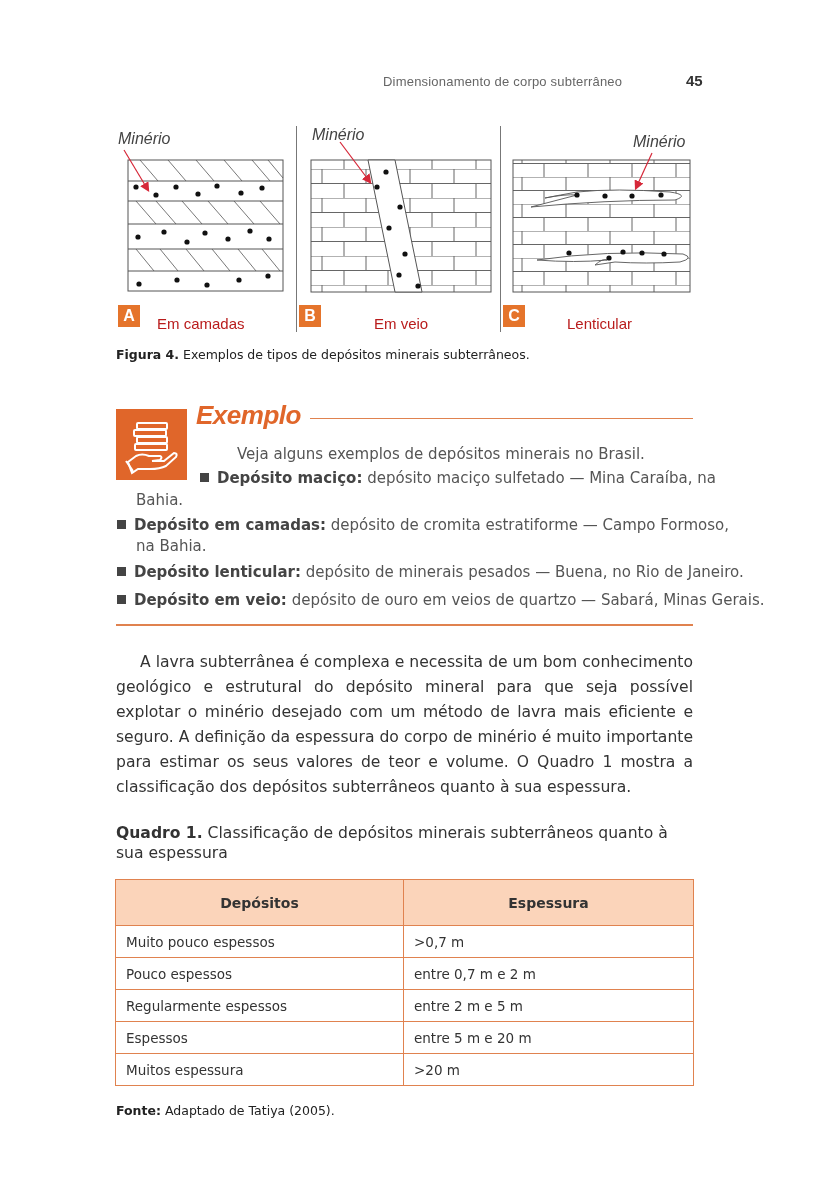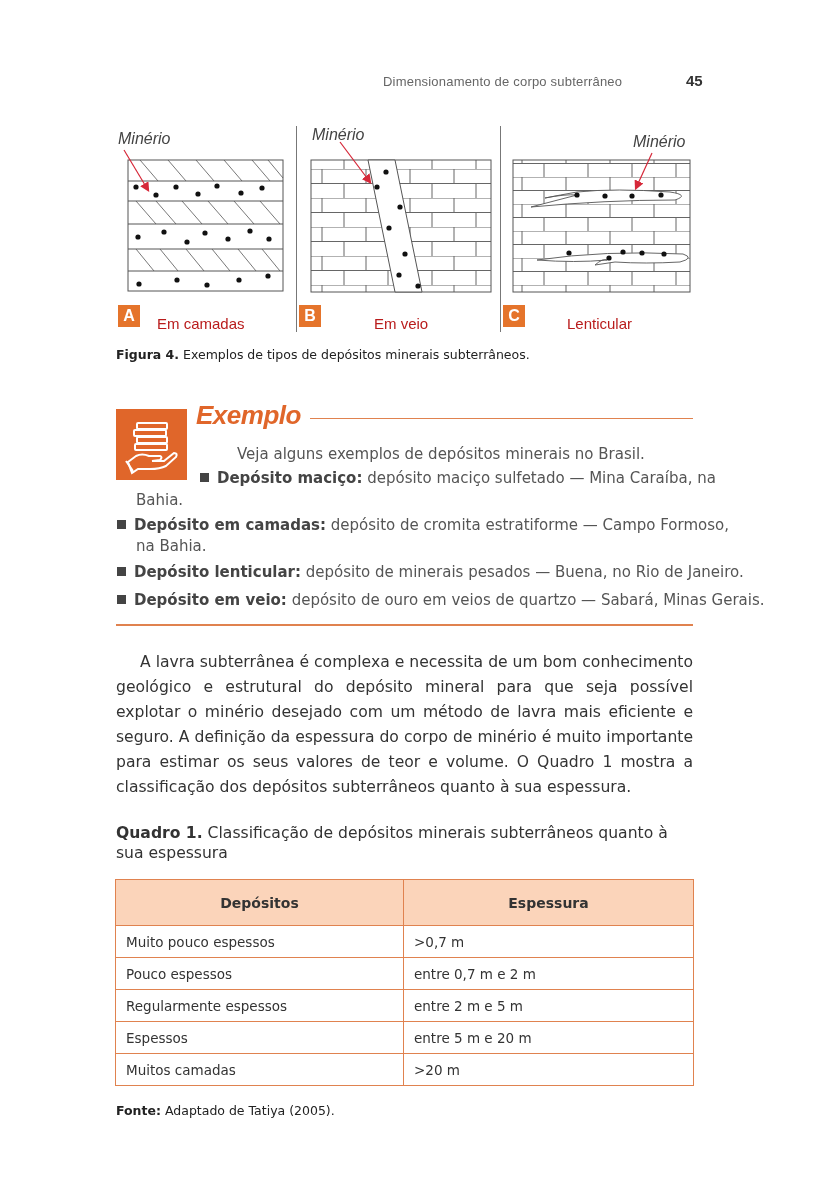--- a/index.html
+++ b/index.html
@@ -253,21 +253,21 @@
     </tr>
     <tr>
       <td>Regularmente espessos</td>
       <td>entre 2 m e 5 m</td>
     </tr>
     <tr>
       <td>Espessos</td>
       <td>entre 5 m e 20 m</td>
     </tr>
     <tr>
-      <td>Muitos camadas</td>
+      <td>Muitos espessura</td>
       <td>&gt;20 m</td>
     </tr>
   </tbody>
 </table>
 
 <div class="abs fonte">
   <b>Fonte:</b><span> Adaptado de Tatiya (2005).</span>
 </div>
 
 </body></html>

